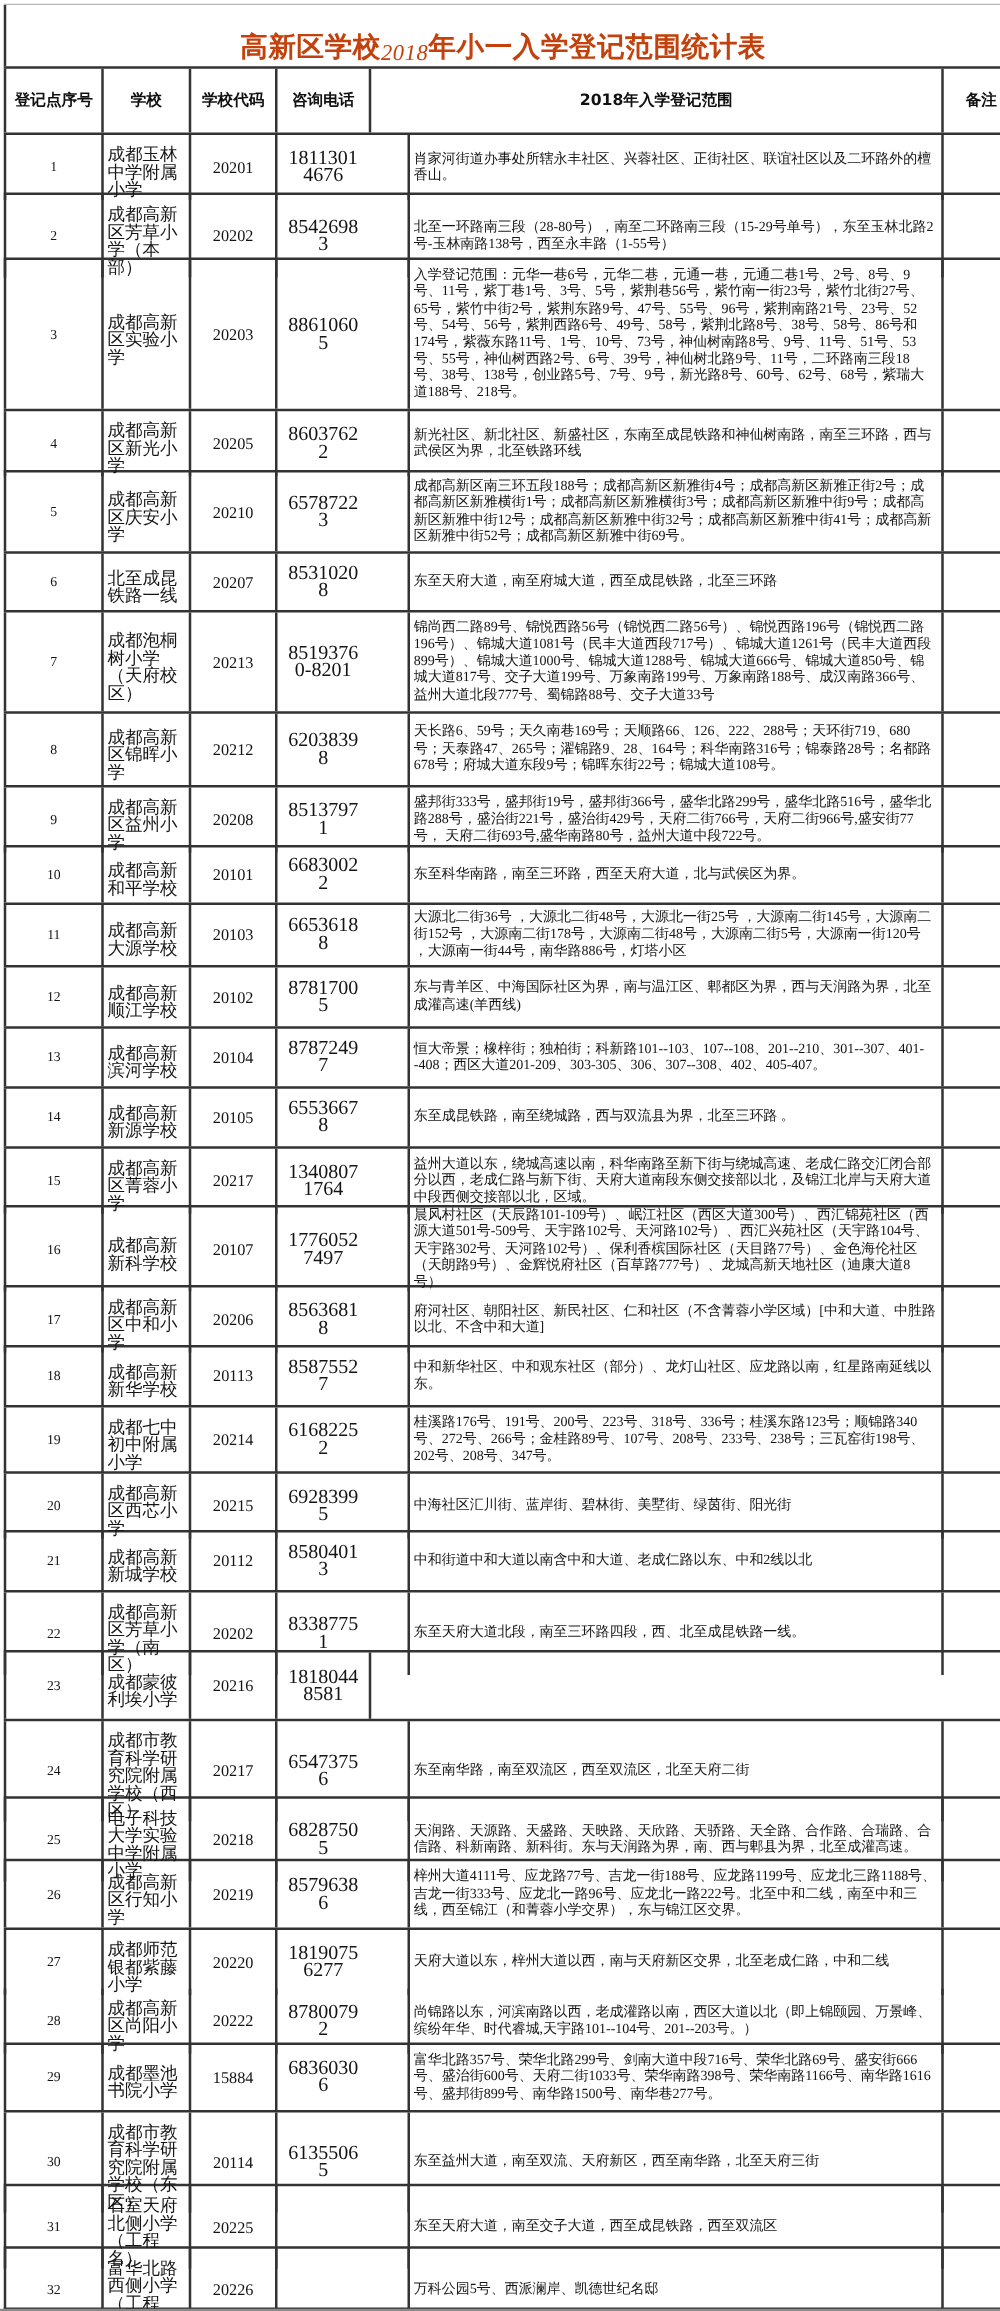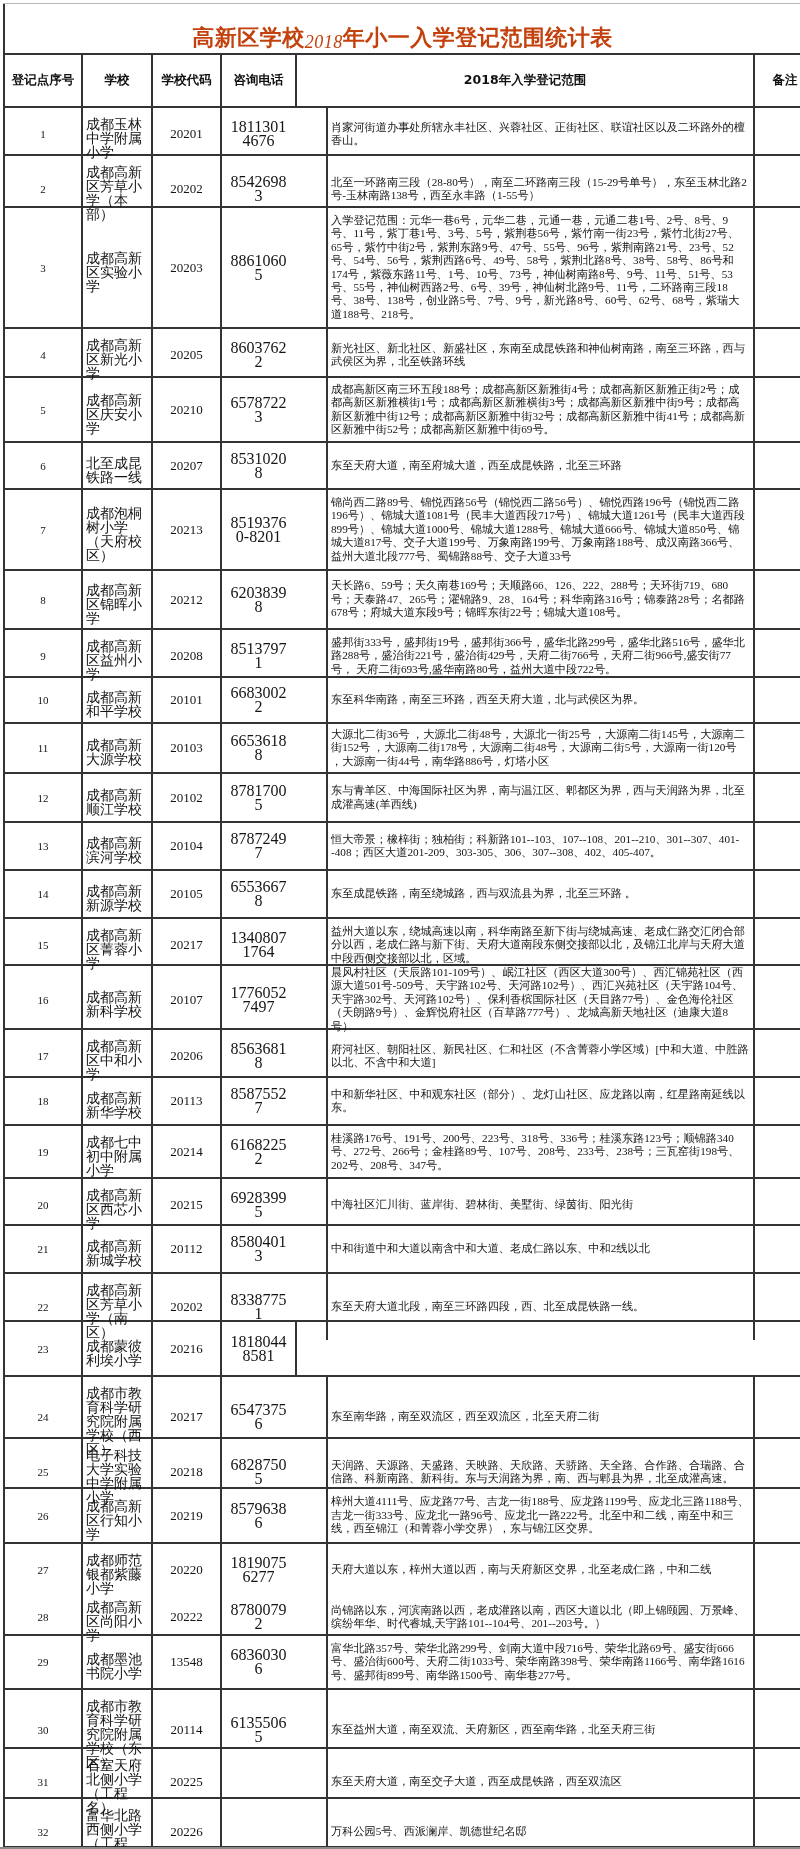--- a/index.html
+++ b/index.html
@@ -704,21 +704,21 @@
         </div>
   </div>
       <div class="grid-row">
     <div class="cell c-seq center">
           <span>29</span>
         </div>
     <div class="cell c-school">
           <span>成都墨池书院小学</span>
         </div>
     <div class="cell c-code center">
-          <span>13548</span>
+          <span>15884</span>
         </div>
     <div class="cell c-phone center">
           <span>68360306</span>
         </div>
     <div class="cell c-range">
           <span>富华北路357号、荣华北路299号、剑南大道中段716号、荣华北路69号、盛安街666号、盛治街600号、天府二街1033号、荣华南路398号、荣华南路1166号、南华路1616号、盛邦街899号、南华路1500号、南华巷277号。</span>
         </div>
     <div class="cell c-remark center">
           <span></span>
         </div>

